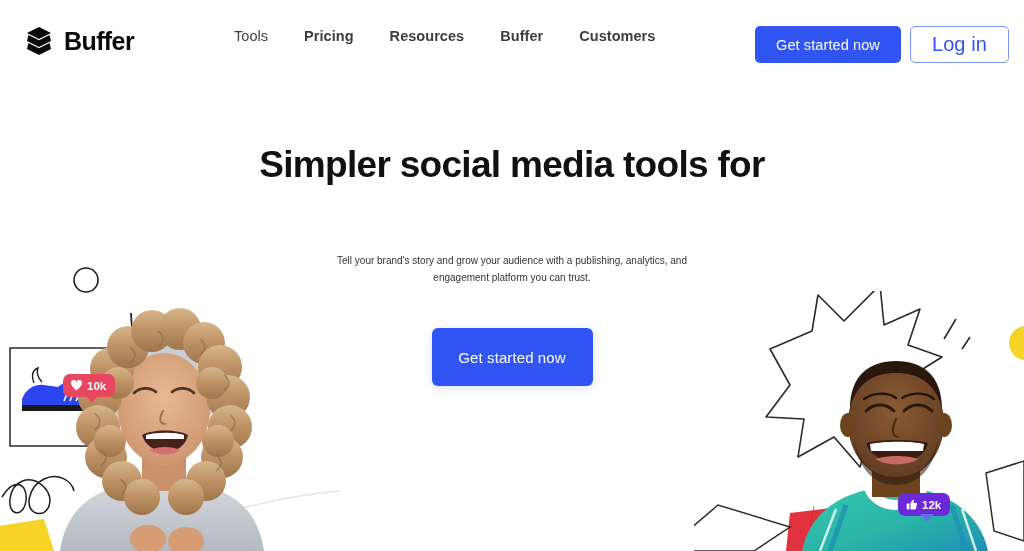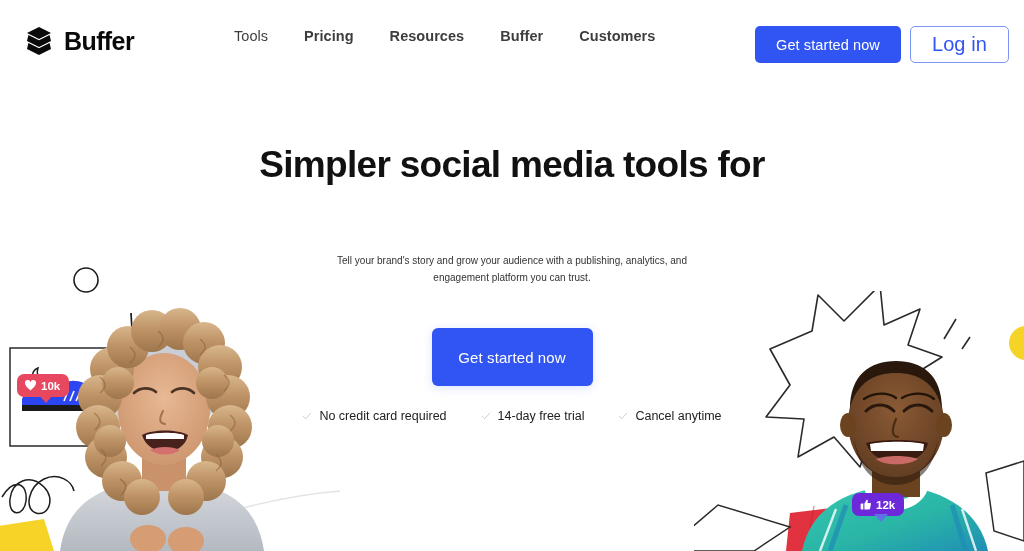--- a/index.html
+++ b/index.html
@@ -198,20 +198,21 @@
     display: flex;
     align-items: center;
     gap: 4px;
     padding: 5px 9px 5px 7px;
     border-radius: 7px;
     color: #ffffff;
     font-size: 11.5px;
     font-weight: 600;
     z-index: 30;
     white-space: nowrap;
+    margin-left: 46px;
   }
   .badge::after {
     content: "";
     position: absolute;
     bottom: -6px;
     left: 22px;
     width: 0; height: 0;
     border-left: 7px solid transparent;
     border-right: 7px solid transparent;
     border-top: 8px solid currentColor;
@@ -465,39 +466,15 @@
 
     <p class="hero-sub">
       <span>Tell your brand's story and grow your audience with a publishing,</span>
       <span>analytics, and engagement platform you can trust.</span>
     </p>
 
     <div class="hero-cta-wrap">
       <button class="btn-primary-lg">Get started now</button>
     </div>
 
-    <div class="hero-features">
-
-      <div class="feature">
-        <svg class="check-icon" viewBox="0 0 12 12">
-          <path d="M1.5 6.4 L4.4 9.3 L10.5 2.6" fill="none" stroke="#c9c9c9" stroke-width="1.1" stroke-linecap="round" stroke-linejoin="round"></path>
-        </svg>
-        <span>No credit card required</span>
-      </div>
-
-      <div class="feature">
-        <svg class="check-icon" viewBox="0 0 12 12">
-          <path d="M1.5 6.4 L4.4 9.3 L10.5 2.6" fill="none" stroke="#c9c9c9" stroke-width="1.1" stroke-linecap="round" stroke-linejoin="round"></path>
-        </svg>
-        <span>14-day free trial</span>
-      </div>
-
-      <div class="feature">
-        <svg class="check-icon" viewBox="0 0 12 12">
-          <path d="M1.5 6.4 L4.4 9.3 L10.5 2.6" fill="none" stroke="#c9c9c9" stroke-width="1.1" stroke-linecap="round" stroke-linejoin="round"></path>
-        </svg>
-        <span>Cancel anytime</span>
-      </div>
-
-    </div>
   </div>
 
 </div>
 
 </body></html>

